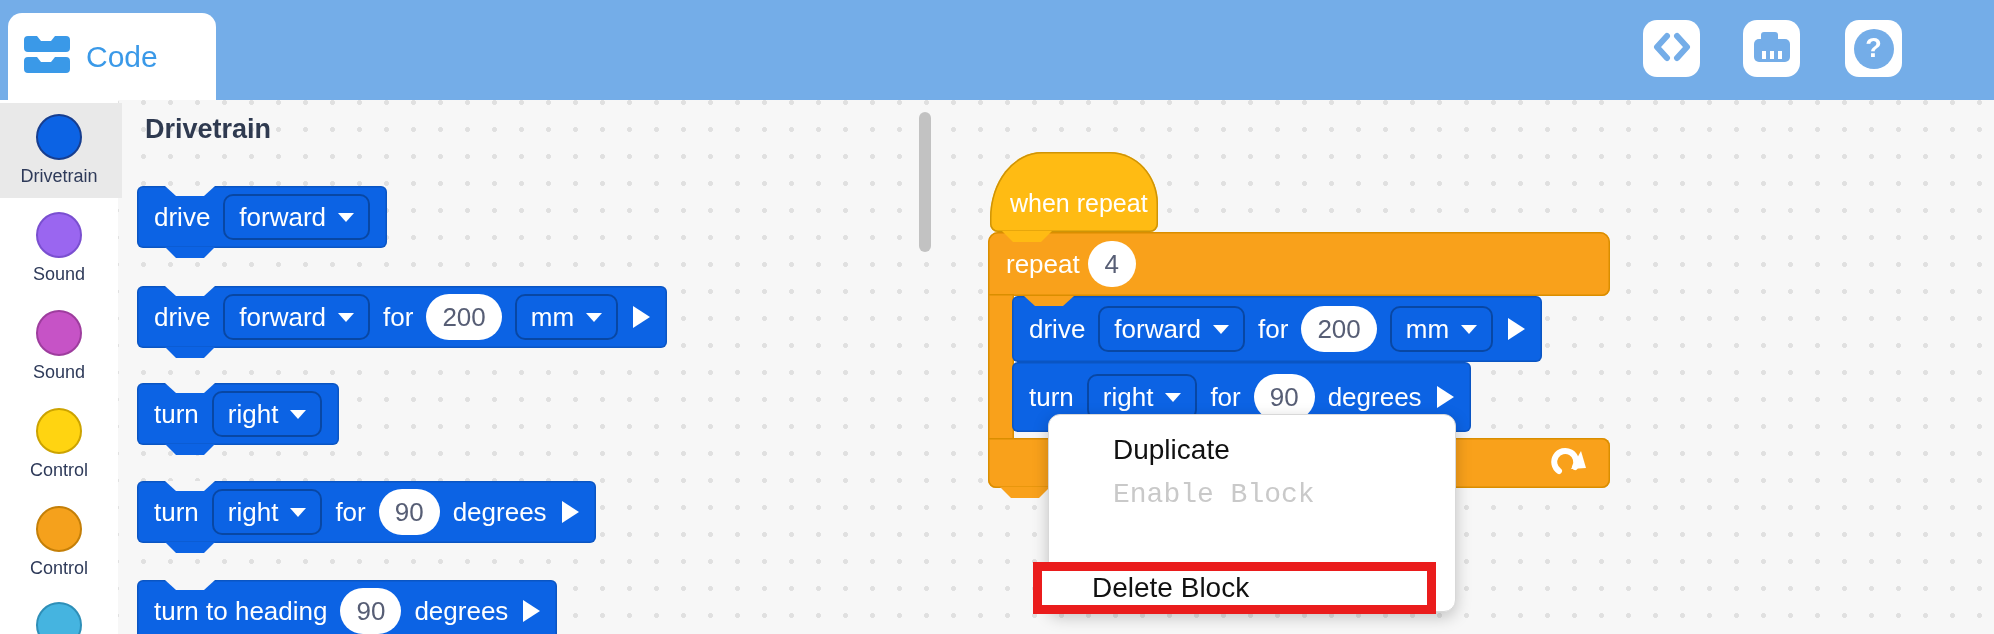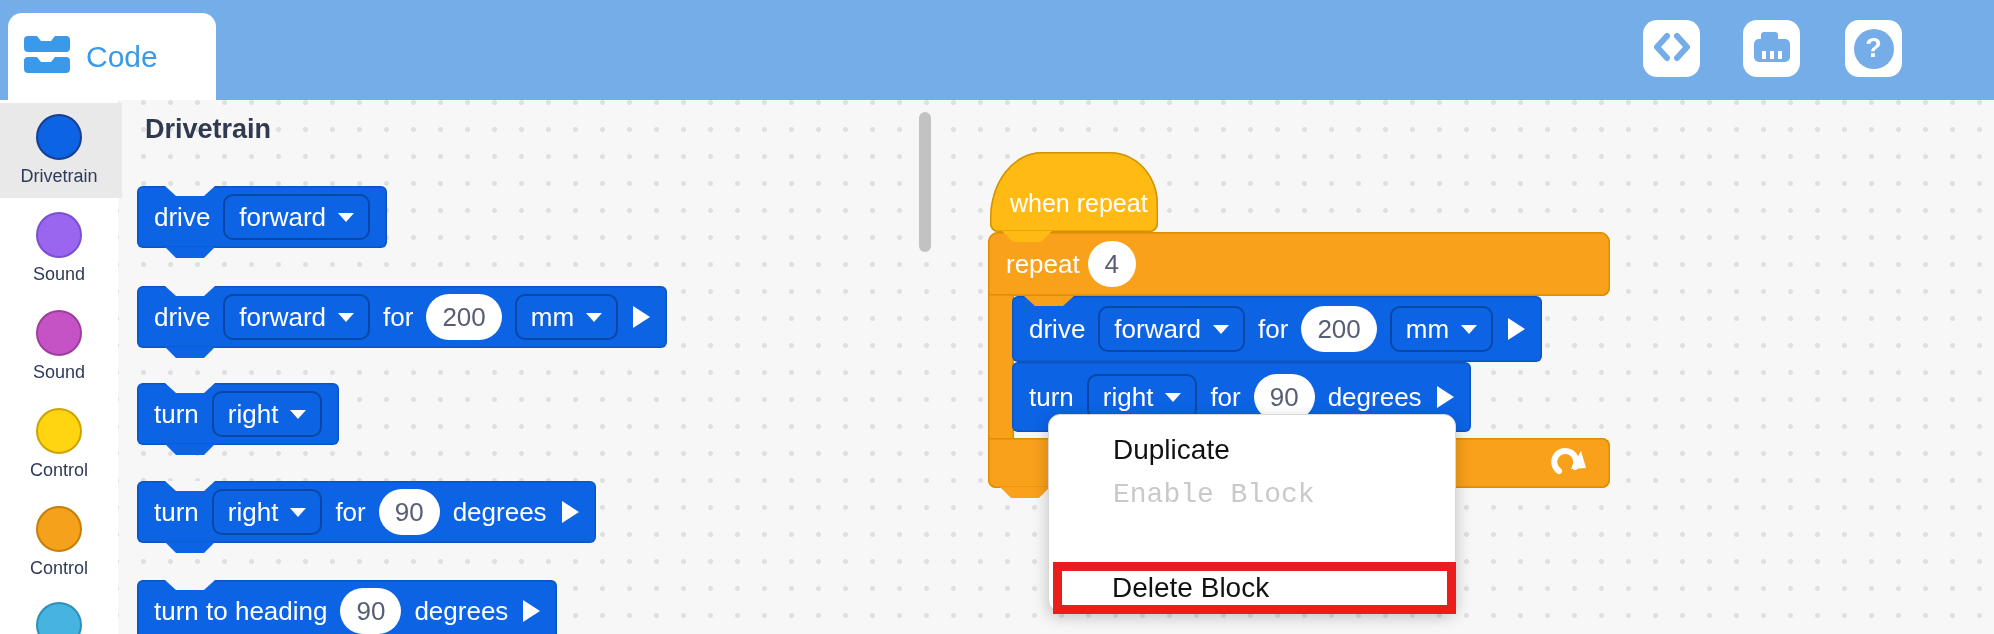--- a/index.html
+++ b/index.html
@@ -79,21 +79,21 @@
     clip-path:polygon(0 0,100% 0,78% 100%,22% 100%); z-index:3; }
   #w1 { left:894px; top:196px; height:66px; z-index:2; }
   #w2 { left:894px; top:262px; height:70px; z-index:2; }
 
   
   #ctx-menu { position:absolute; left:930px; top:314px; width:408px; height:198px; background:#fff;
     border:1px solid #D8D8D8; border-radius:12px; box-shadow:0 5px 16px rgba(0,0,0,.22);
     padding-top:12px; z-index:10; }
   .menu-item { height:45px; display:flex; align-items:center; padding-left:64px; font-size:28px; color:#111; }
   .menu-item.disabled { color:#C9C9C9;font-family:Liberation Mono, monospace; }
-  #red-box { position:absolute; left:935px; top:462px; width:403px; height:52px; background:#fff;
+  #red-box { position:absolute; left:915px; top:462px; width:403px; height:52px; background:#fff;
     border:9px solid #EA1C1C; display:flex; align-items:center; padding-left:50px;
     font-size:28px; color:#111; z-index:11; }
 </style>
 </head>
 <body>
 
 <div id="header">
   <div id="code-tab">
     <span>
       <svg width="52" height="40" viewBox="0 0 52 40">

